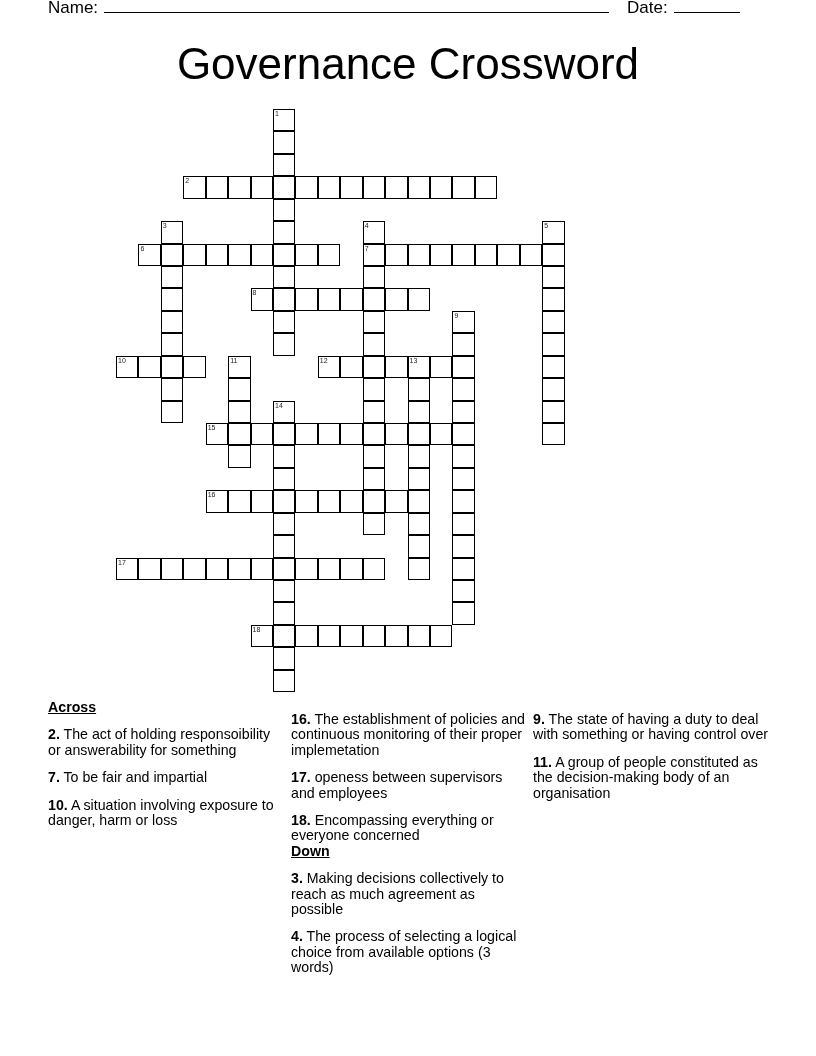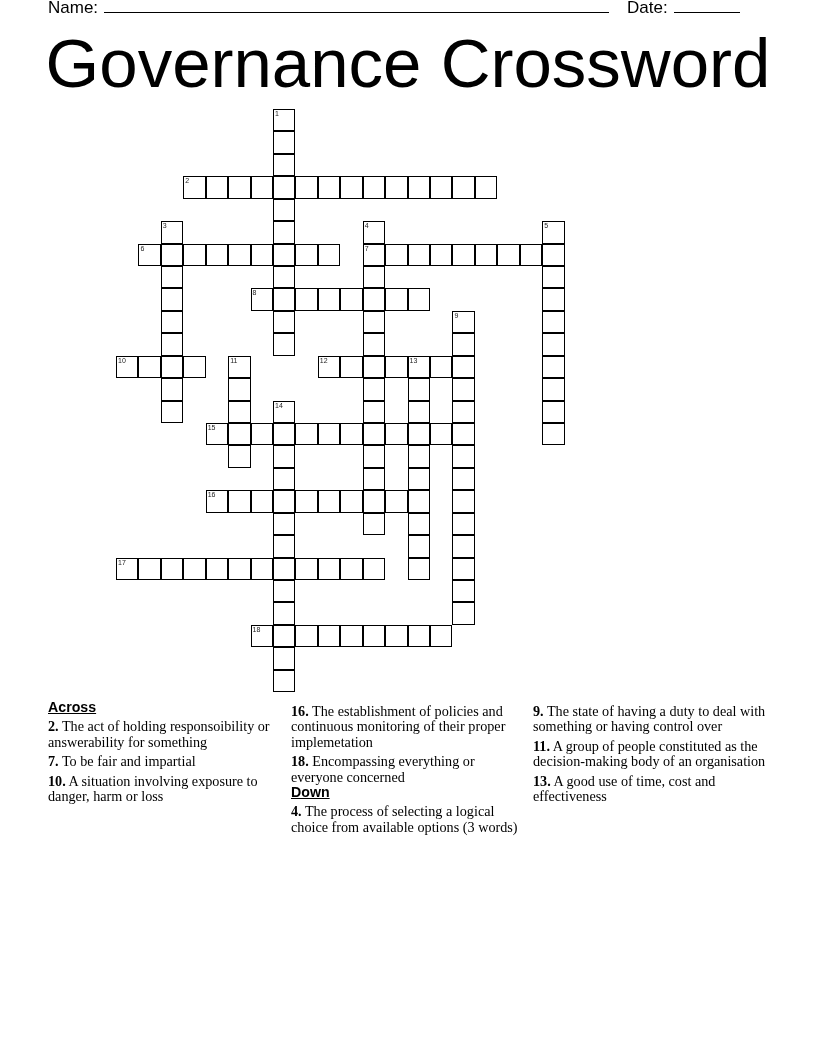--- a/index.html
+++ b/index.html
@@ -2,30 +2,30 @@
 <html><head>
 <meta charset="utf-8">
 <style>
   html, body { margin:0; padding:0; background:#ffffff; }
   body { width:816px; height:1056px; position:relative; overflow:hidden; font-family:"Liberation Sans", sans-serif; color:#000; }
   .header-line { position:absolute; top:-4px; left:48px; font-size:17px; white-space:nowrap; }
   .header-line .lbl { display:inline-block; }
   .blank { display:inline-block; border-bottom:1px solid #000; height:16px; vertical-align:baseline; }
   .name-blank { width:505px; margin-left:6px; margin-right:18px; }
   .date-blank { width:66px; margin-left:6px; }
-  .title { position:absolute; top:32px; left:0; width:816px; text-align:center; font-size:69px; line-height:64px; }
+  .title { position:absolute; top:32px; left:0; width:816px; text-align:center; font-size:44px; line-height:64px; }
   .grid { position:absolute; left:0; top:0; width:816px; height:700px; }
   .cell { position:absolute; width:22.43px; height:22.43px; box-sizing:border-box; border:1px solid #000; background:#fff; margin-left:-0.5px; margin-top:-0.5px; }
   .cell .num { position:absolute; top:0px; left:1px; font-size:7px; line-height:8px; color:#222; }
   .clues { position:absolute; top:700px; font-size:14.2px; line-height:15.4px; }
   .col1 { left:48px; width:235px; }
   .col2 { left:291px; width:236px; }
   .col3 { left:533px; width:236px; }
   .section-head { font-weight:bold; text-decoration:underline; margin:0; }
-  .clue { margin:4px 0 0 0;font-family:Liberation Serif, serif; }
+  .clue { margin:12px 0 0 0; }
   .clue b { font-weight:bold; }
 </style>
 </head>
 <body>
 
 <div class="header-line">
   <span class="lbl">Name:</span><span class="blank name-blank"></span><span class="lbl">Date:</span><span class="blank date-blank"></span>
 </div>
 
 <div class="title">Governance Crossword</div>
@@ -230,22 +230,23 @@
 
 <div class="clues col1">
   <p class="section-head">Across</p>
   <p class="clue"><b>2.</b> <span>The act of holding responsoibility or answerability for something</span></p>
   <p class="clue"><b>7.</b> <span>To be fair and impartial</span></p>
   <p class="clue"><b>10.</b> <span>A situation involving exposure to danger, harm or loss</span></p>
 </div>
 
 <div class="clues col2">
   <p class="clue"><b>16.</b> <span>The establishment of policies and continuous monitoring of their proper implemetation</span></p>
+  <p class="clue"><b>17.</b> <span>openess between supervisors and employees</span></p>
   <p class="clue"><b>18.</b> <span>Encompassing everything or everyone concerned</span></p>
   <p class="section-head">Down</p>
+  <p class="clue"><b>3.</b> <span>Making decisions collectively to reach as much agreement as possible</span></p>
   <p class="clue"><b>4.</b> <span>The process of selecting a logical choice from available options (3 words)</span></p>
 </div>
 
 <div class="clues col3">
   <p class="clue"><b>9.</b> <span>The state of having a duty to deal with something or having control over</span></p>
   <p class="clue"><b>11.</b> <span>A group of people constituted as the decision-making body of an organisation</span></p>
-  <p class="clue"><b>13.</b> <span>A good use of time, cost and effectiveness</span></p>
 </div>
 
 </body></html>

